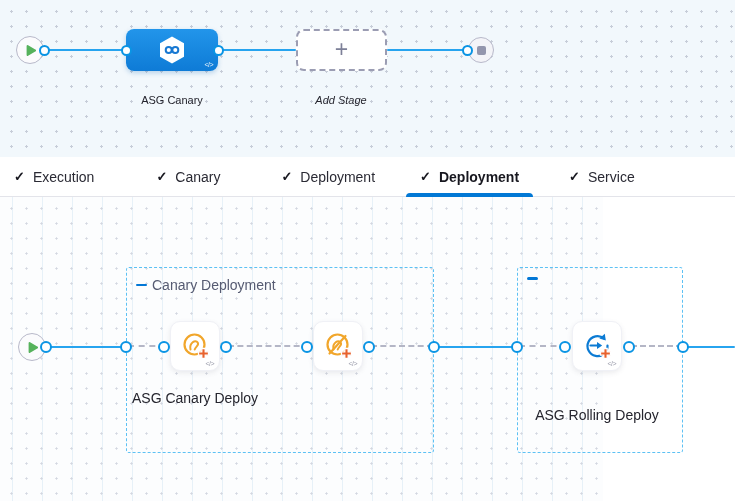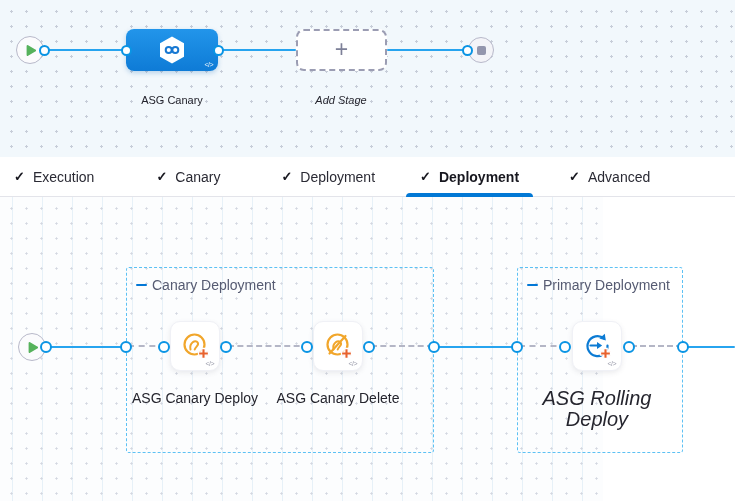--- a/index.html
+++ b/index.html
@@ -116,36 +116,35 @@
     <div class="tab mr-c">
       <span class="chk">✓</span>
       <span>Deployment</span>
     </div>
     <div class="tab active mr-d">
       <span class="chk">✓</span>
       <span>Deployment</span>
     </div>
     <div class="tab">
       <span class="chk">✓</span>
-      <span>Advanced</span>
+      <span>Service</span>
     </div>
   </div>
 
   <div class="canvas-bottom">
 
     <div class="group-box" style="left:126px;width:308px;">
       <div class="group-label">
         <div class="collapse-dash"></div>
         <span>Canary Deployment</span>
       </div>
     </div>
     <div class="group-box" style="left:517px;width:166px;">
       <div class="group-label">
         <div class="collapse-dash"></div>
-        <span>Primary Deployment</span>
       </div>
     </div>
 
     <div class="sline" style="left:46px;top:148.7px;width:80px;"></div>
     <div class="sline" style="left:434px;top:148.7px;width:83px;"></div>
     <div class="sline" style="left:683px;top:148.7px;width:52px;"></div>
     <div class="dline" style="left:128px;top:148px;width:38px;"></div>
     <div class="dline" style="left:228px;top:148px;width:81px;"></div>
     <div class="dline" style="left:371px;top:148px;width:62px;"></div>
     <div class="dline" style="left:519px;top:148px;width:48px;"></div>
@@ -193,17 +192,16 @@
     <div class="conn lg" style="left:220px;top:144px;"></div>
     <div class="conn lg" style="left:301px;top:144px;"></div>
     <div class="conn lg" style="left:363px;top:144px;"></div>
     <div class="conn lg" style="left:428px;top:144px;"></div>
     <div class="conn lg" style="left:511px;top:144px;"></div>
     <div class="conn lg" style="left:559px;top:144px;"></div>
     <div class="conn lg" style="left:623px;top:144px;"></div>
     <div class="conn lg" style="left:677px;top:144px;"></div>
 
     <div class="node-label" style="left:130px;top:191px;font-size:14px;">ASG Canary Deploy</div>
-    <div class="node-label" style="left:273px;top:191px;font-size:14px;">ASG Canary Delete</div>
-    <div class="node-label" style="left:532px;top:191px;font-size:20px;font-style:italic;">ASG Rolling Deploy</div>
+    <div class="node-label" style="left:532px;top:208px;font-size:14px;">ASG Rolling Deploy</div>
   </div>
 
 </div>
 
 </body></html>

